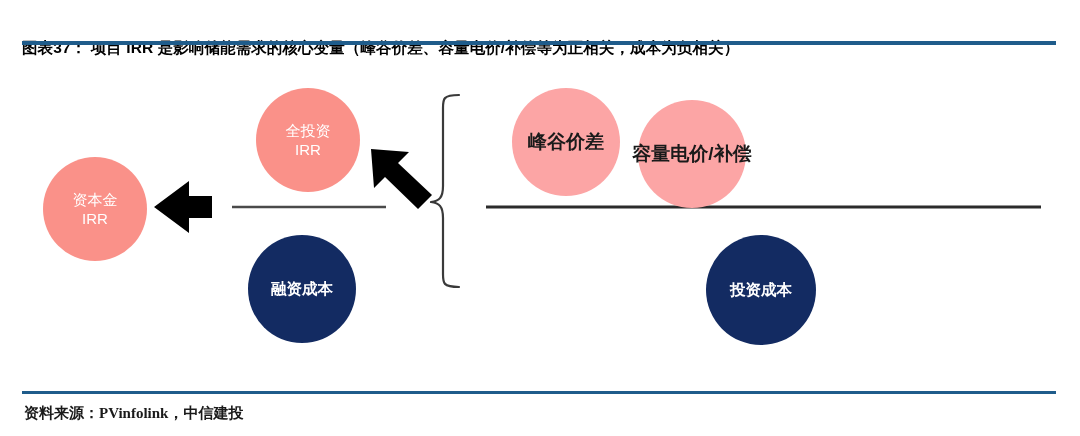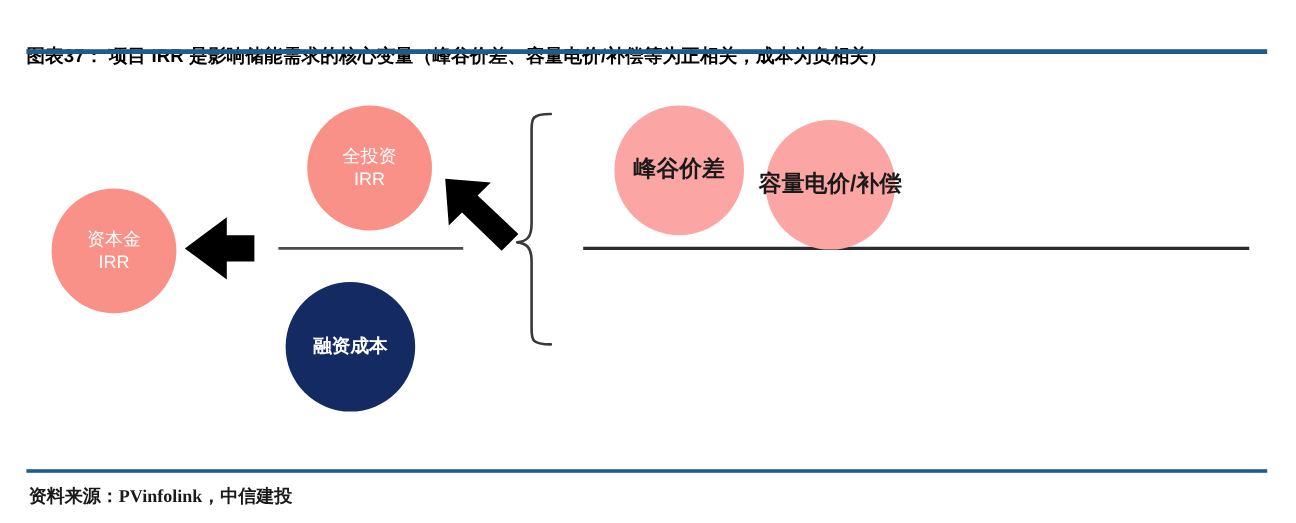--- a/index.html
+++ b/index.html
@@ -103,21 +103,21 @@
   .circle-palepink {
     background: #fca5a5;
     color: #1a1a1a;
     font-size: 19px;
     font-weight: bold;
   }
 
   
   #circle-equity-irr   { left: 43px;  top: 111px; width: 104px; height: 104px; }
   #circle-total-irr    { left: 256px; top: 42px;  width: 104px; height: 104px; }
-  #circle-fin-cost     { left: 238px; top: 189px; width: 108px; height: 108px; }
+  #circle-fin-cost     { left: 248px; top: 189px; width: 108px; height: 108px; }
   #circle-inv-cost     { left: 706px; top: 189px; width: 110px; height: 110px; }
 
   #circle-peak-valley  { left: 512px; top: 42px;  width: 108px; height: 108px; }
   #circle-capacity     { left: 638px; top: 54px;  width: 108px; height: 108px; text-align: right; }
   #circle-cycles       { left: 768px; top: 42px;  width: 108px; height: 108px; }
   #circle-other-rev    { left: 894px; top: 42px;  width: 108px; height: 108px; }
 
   
   #connector-layer {
     position: absolute;
@@ -178,20 +178,23 @@
 
   <div class="node-circle circle-salmon" id="circle-total-irr">
     <span class="node-line">全投资</span>
     <span class="node-line">IRR</span>
   </div>
 
   <div class="node-circle circle-navy" id="circle-fin-cost">
     <span class="node-line">融资成本</span>
   </div>
 
+  <div class="node-circle circle-navy" id="circle-inv-cost">
+    <span class="node-line">投资成本</span>
+  </div>
 
   <div class="node-circle circle-palepink" id="circle-peak-valley">
     <span class="node-line">峰谷价差</span>
   </div>
 
   <div class="node-circle circle-palepink" id="circle-capacity">
     <span class="node-line">容量电价/补偿</span>
   </div>
 
 

